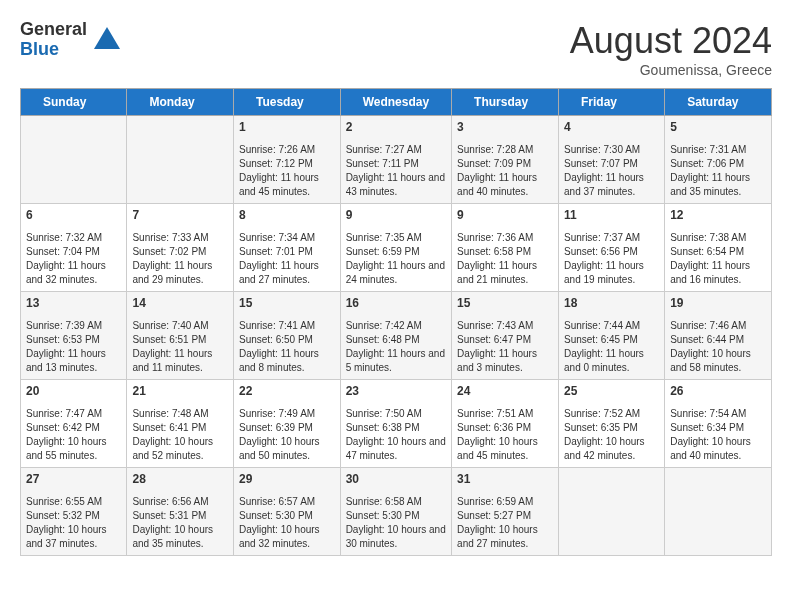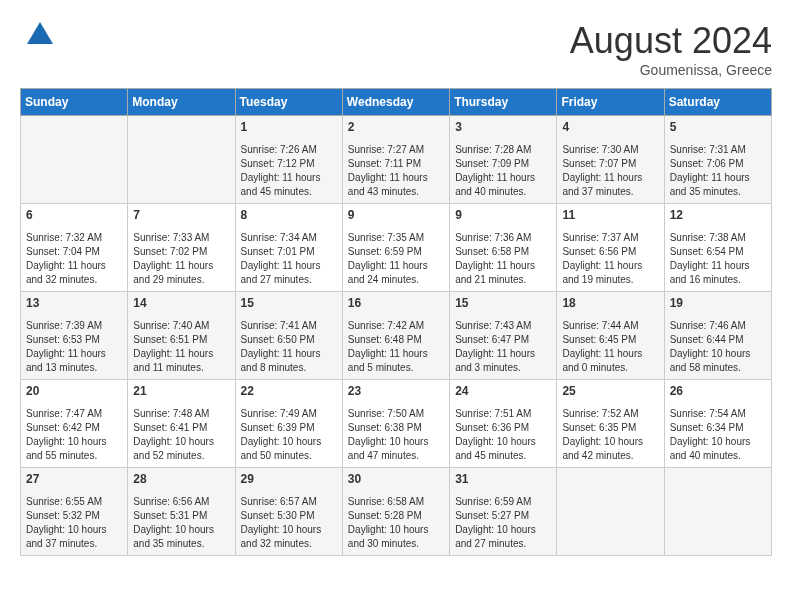--- a/index.html
+++ b/index.html
@@ -52,21 +52,21 @@
       font-size: 14px;
       color: #555;
     }
     table {
       width: 100%;
       border-collapse: collapse;
     }
     thead tr th {
       background-color: #2176c7;
       color: #fff;
-      padding: 6px 4px;
+      padding: 6px 22px;
       font-size: 12px;
       font-weight: bold;
       text-align: left;
       border: 1px solid #aaa;
     }
     tbody tr td {
       border: 1px solid #ccc;
       vertical-align: top;
       padding: 4px 5px;
       font-size: 10.5px;
@@ -94,20 +94,24 @@
     }
     .empty-cell {
       background-color: inherit;
     }
   </style>
 </head>
 <body>
 
 <div class="header">
   <div class="logo">
+    <div class="logo-text">
+      <span class="logo-general">General</span>
+      <span class="logo-blue">Blue</span>
+    </div>
     <svg class="logo-icon" viewBox="0 0 30 30">
       <polygon points="15,2 28,24 2,24" fill="#1a6ab1"></polygon>
     </svg>
   </div>
   <div class="title-block">
     <div class="month-title">August 2024</div>
     <div class="location">Goumenissa, Greece</div>
   </div>
 </div>
 
@@ -305,21 +309,21 @@
         </td>
         <td>
           <span class="day-num">29</span>
           <div class="day-info">Sunrise: 6:57 AM
 Sunset: 5:30 PM
 Daylight: 10 hours and 32 minutes.</div>
         </td>
         <td>
           <span class="day-num">30</span>
           <div class="day-info">Sunrise: 6:58 AM
-Sunset: 5:28 PM
+Sunset: 5:30 PM
 Daylight: 10 hours and 30 minutes.</div>
         </td>
         <td>
           <span class="day-num">31</span>
           <div class="day-info">Sunrise: 6:59 AM
 Sunset: 5:27 PM
 Daylight: 10 hours and 27 minutes.</div>
         </td>
         <td class="empty-cell"></td>
         <td class="empty-cell"></td>

